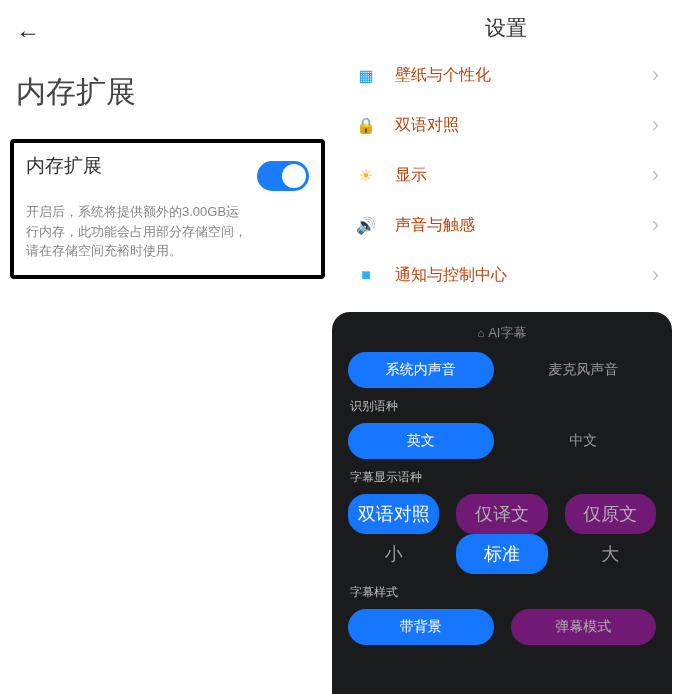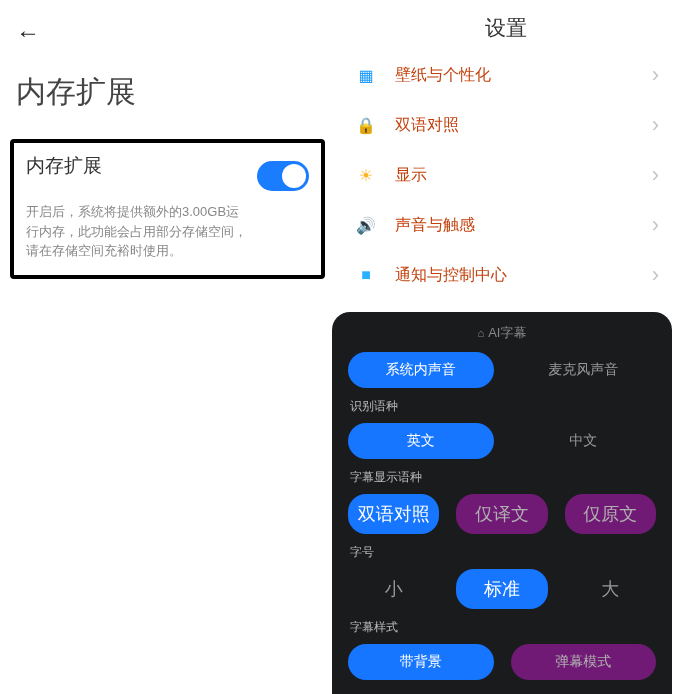--- a/index.html
+++ b/index.html
@@ -154,21 +154,20 @@
     <button class="stub">中文</button>
   </div>
 
   <div class="dp-section-label">字幕显示语种</div>
   <div class="seg three">
     <button class="selected">双语对照</button>
     <button>仅译文</button>
     <button>仅原文</button>
   </div>
 
-  <div class="dp-section-label">字号</div>
   <div class="seg three">
     <button class="stub">小</button>
     <button class="selected">标准</button>
     <button class="stub">大</button>
   </div>
 
   <div class="dp-section-label">字幕样式</div>
   <div class="seg two-wide">
     <button class="selected">带背景</button>
     <button>弹幕模式</button>

